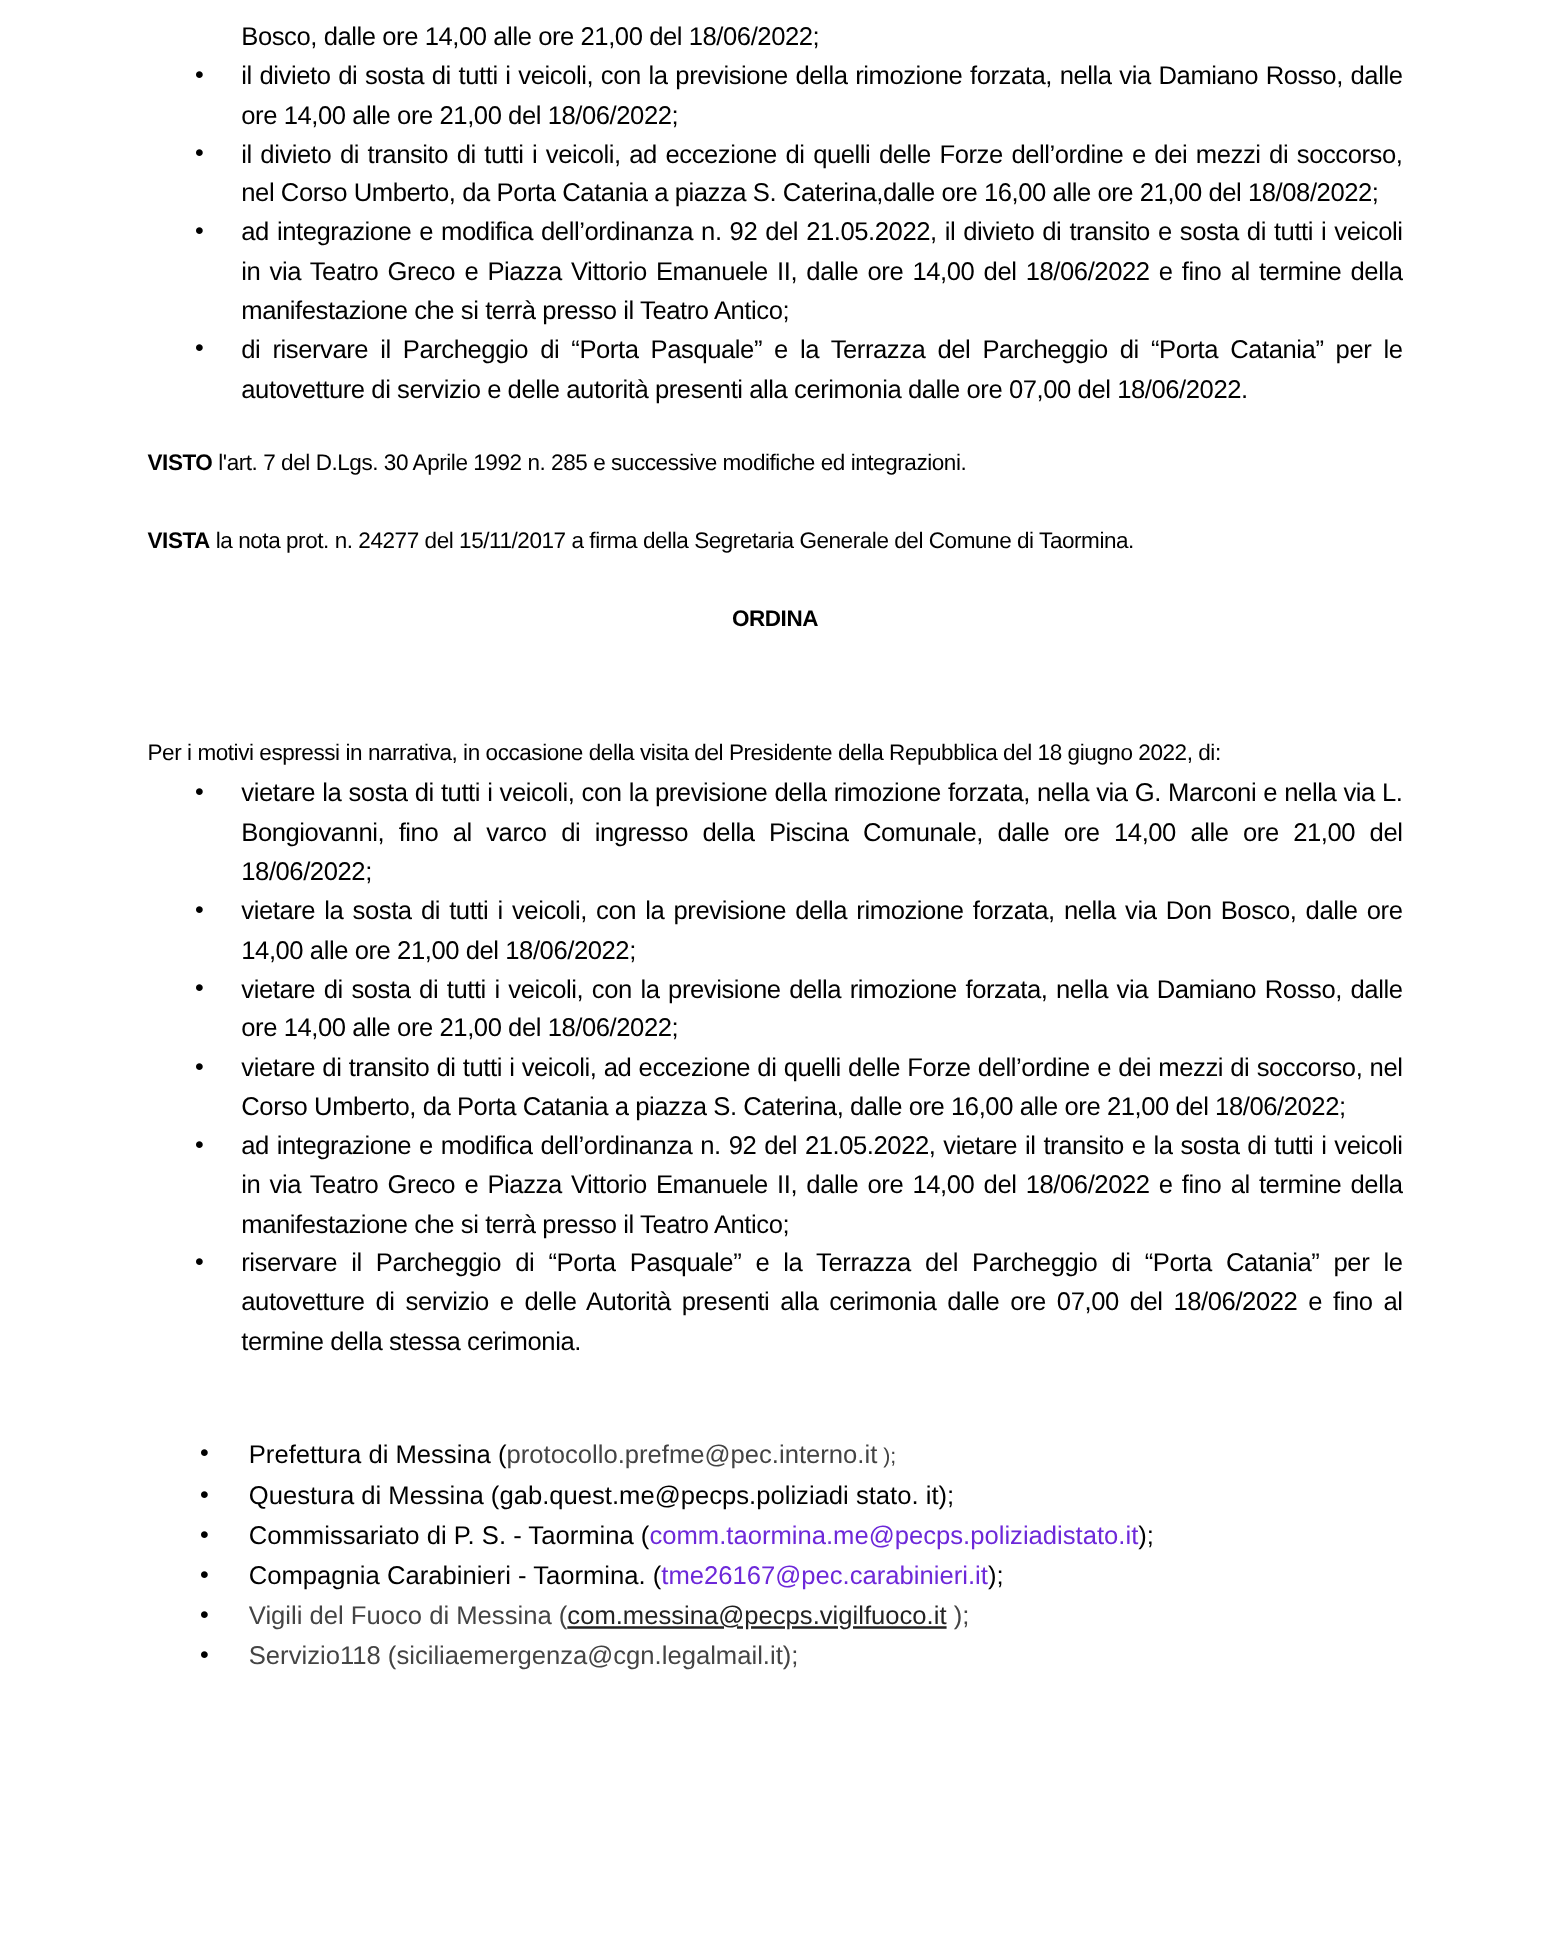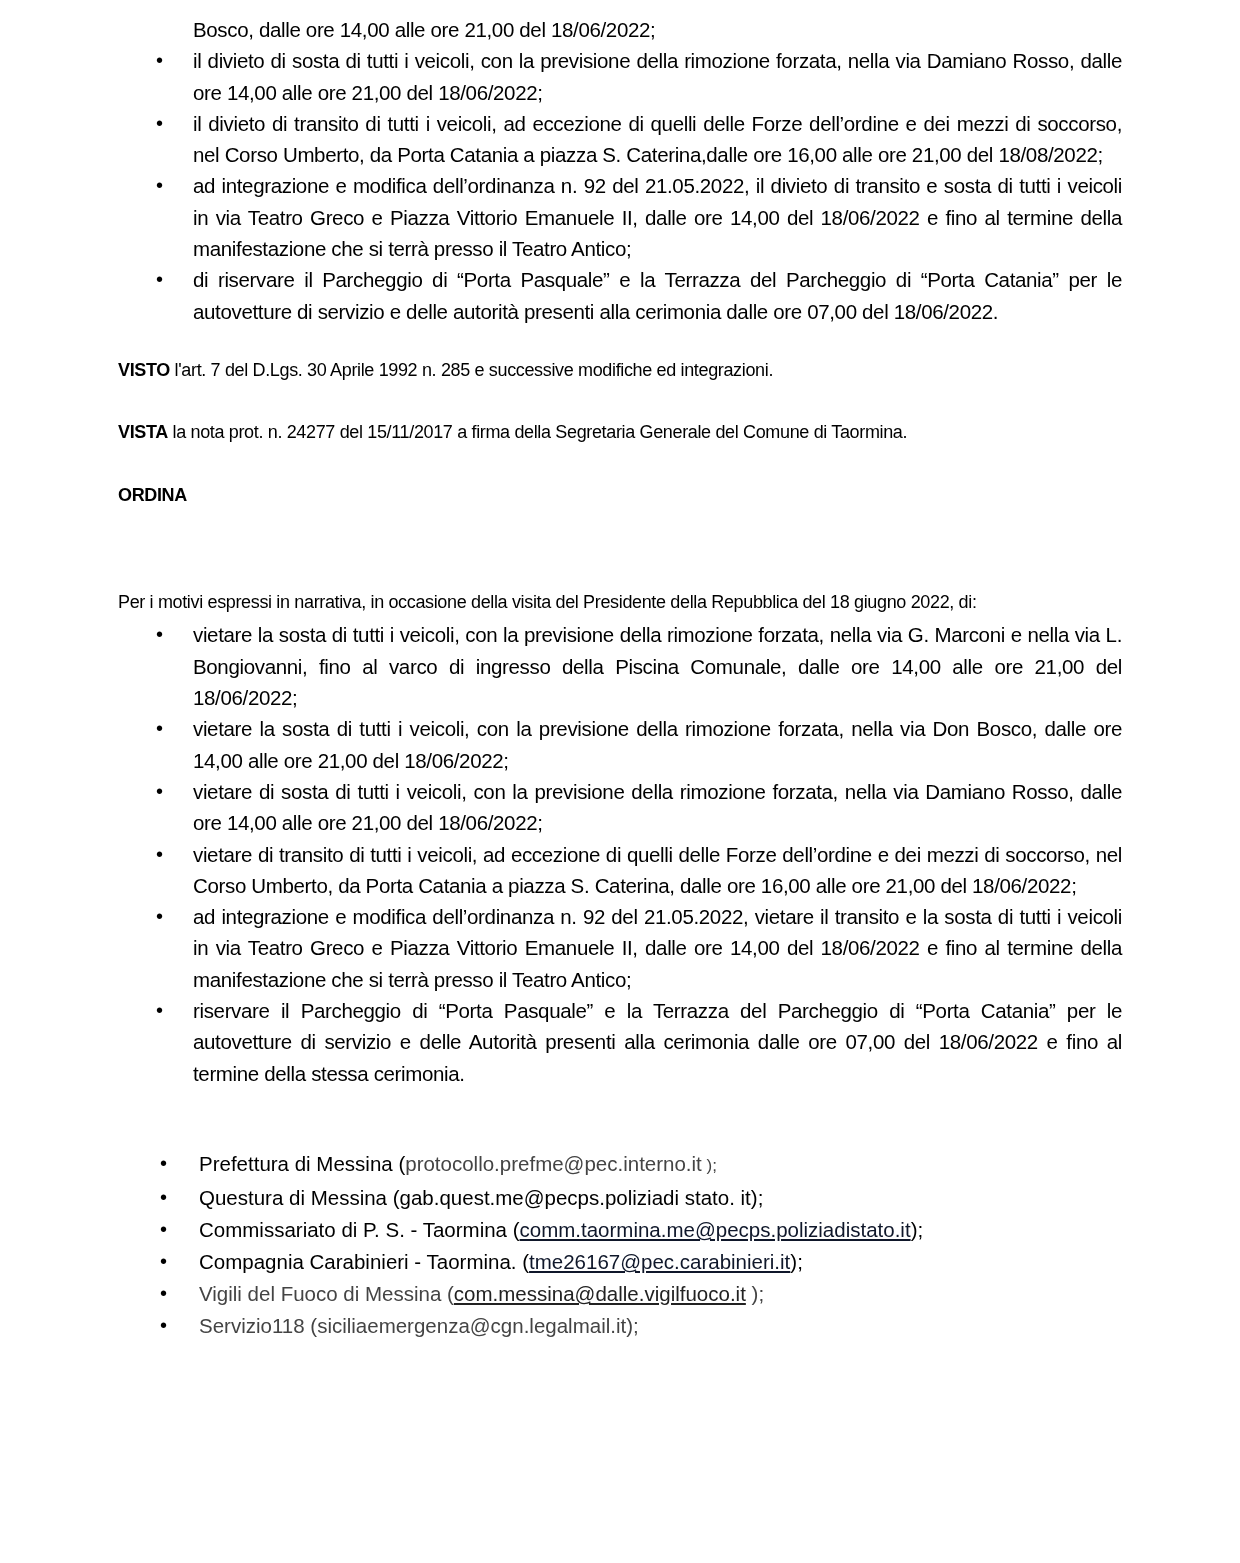--- a/index.html
+++ b/index.html
@@ -9,24 +9,24 @@
       color: #000000;
     }
     .page { position: absolute; left: 118px; top: 14px; width: 1004px; }
     .p { font-size: 18px; line-height: 31.5px; margin: 0; letter-spacing: -0.35px; }
     .ul { list-style: none; margin: 0; padding: 0; }
     .li { position: relative; padding-left: 75px; font-size: 20.5px; line-height: 31.3px; text-align: justify; letter-spacing: -0.35px; }
     .bullet { position: absolute; left: 38px; top: 0; font-size: 20px; line-height: 31.3px; }
     .gap { height: 28px; }
     .gap-sm { height: 31px; }
     b { font-weight: bold; }
-    .center { text-align: left; }
+    .center { text-align: center; }
     .notify .li { padding-left: 81px; letter-spacing: 0; font-size: 20.5px; text-align: left; line-height: 32px; }
     .notify .bullet { left: 42px; }
-    .link-blue { color: #0f172a; text-decoration: underline; }
+    .link-blue { color: #6d28d9; }
     .grey { color: #444444; }
     .underline { text-decoration: underline; }
   </style>
 </head>
 <body>
 
 <div class="page">
 
   <ul class="ul">
     <li class="li" style="padding-left:75px;"><span>Bosco, dalle ore 14,00 alle ore 21,00 del 18/06/2022;</span></li>
@@ -65,17 +65,17 @@
 
 
   <div class="gap-sm"></div>
 
 
   <ul class="ul notify">
     <li class="li"><span class="bullet">•</span><span>Prefettura di Messina (</span><span class="grey">protocollo.prefme@pec.interno.it</span><span class="grey" style="font-size:17px;"> );</span></li>
     <li class="li"><span class="bullet">•</span><span>Questura di Messina (</span><span>gab.quest.me@pecps.poliziadi stato. it</span><span>);</span></li>
     <li class="li"><span class="bullet">•</span><span>Commissariato di P.  S. - Taormina (</span><span class="link-blue">comm.taormina.me@pecps.poliziadistato.it</span><span>);</span></li>
     <li class="li"><span class="bullet">•</span><span>Compagnia Carabinieri - Taormina. (</span><span class="link-blue">tme26167@pec.carabinieri.it</span><span>);</span></li>
-    <li class="li grey"><span class="bullet" style="color:#000;">•</span><span>Vigili del Fuoco di Messina (</span><span class="underline" style="color:#222;">com.messina@dalle.vigilfuoco.it</span><span> );</span></li>
+    <li class="li grey"><span class="bullet" style="color:#000;">•</span><span>Vigili del Fuoco di Messina (</span><span class="underline" style="color:#222;">com.messina@pecps.vigilfuoco.it</span><span> );</span></li>
     <li class="li grey"><span class="bullet" style="color:#000;">•</span><span>Servizio118 (</span><span>siciliaemergenza@cgn.legalmail.it</span><span>);</span></li>
   </ul>
 
 </div>
 
 </body></html>

